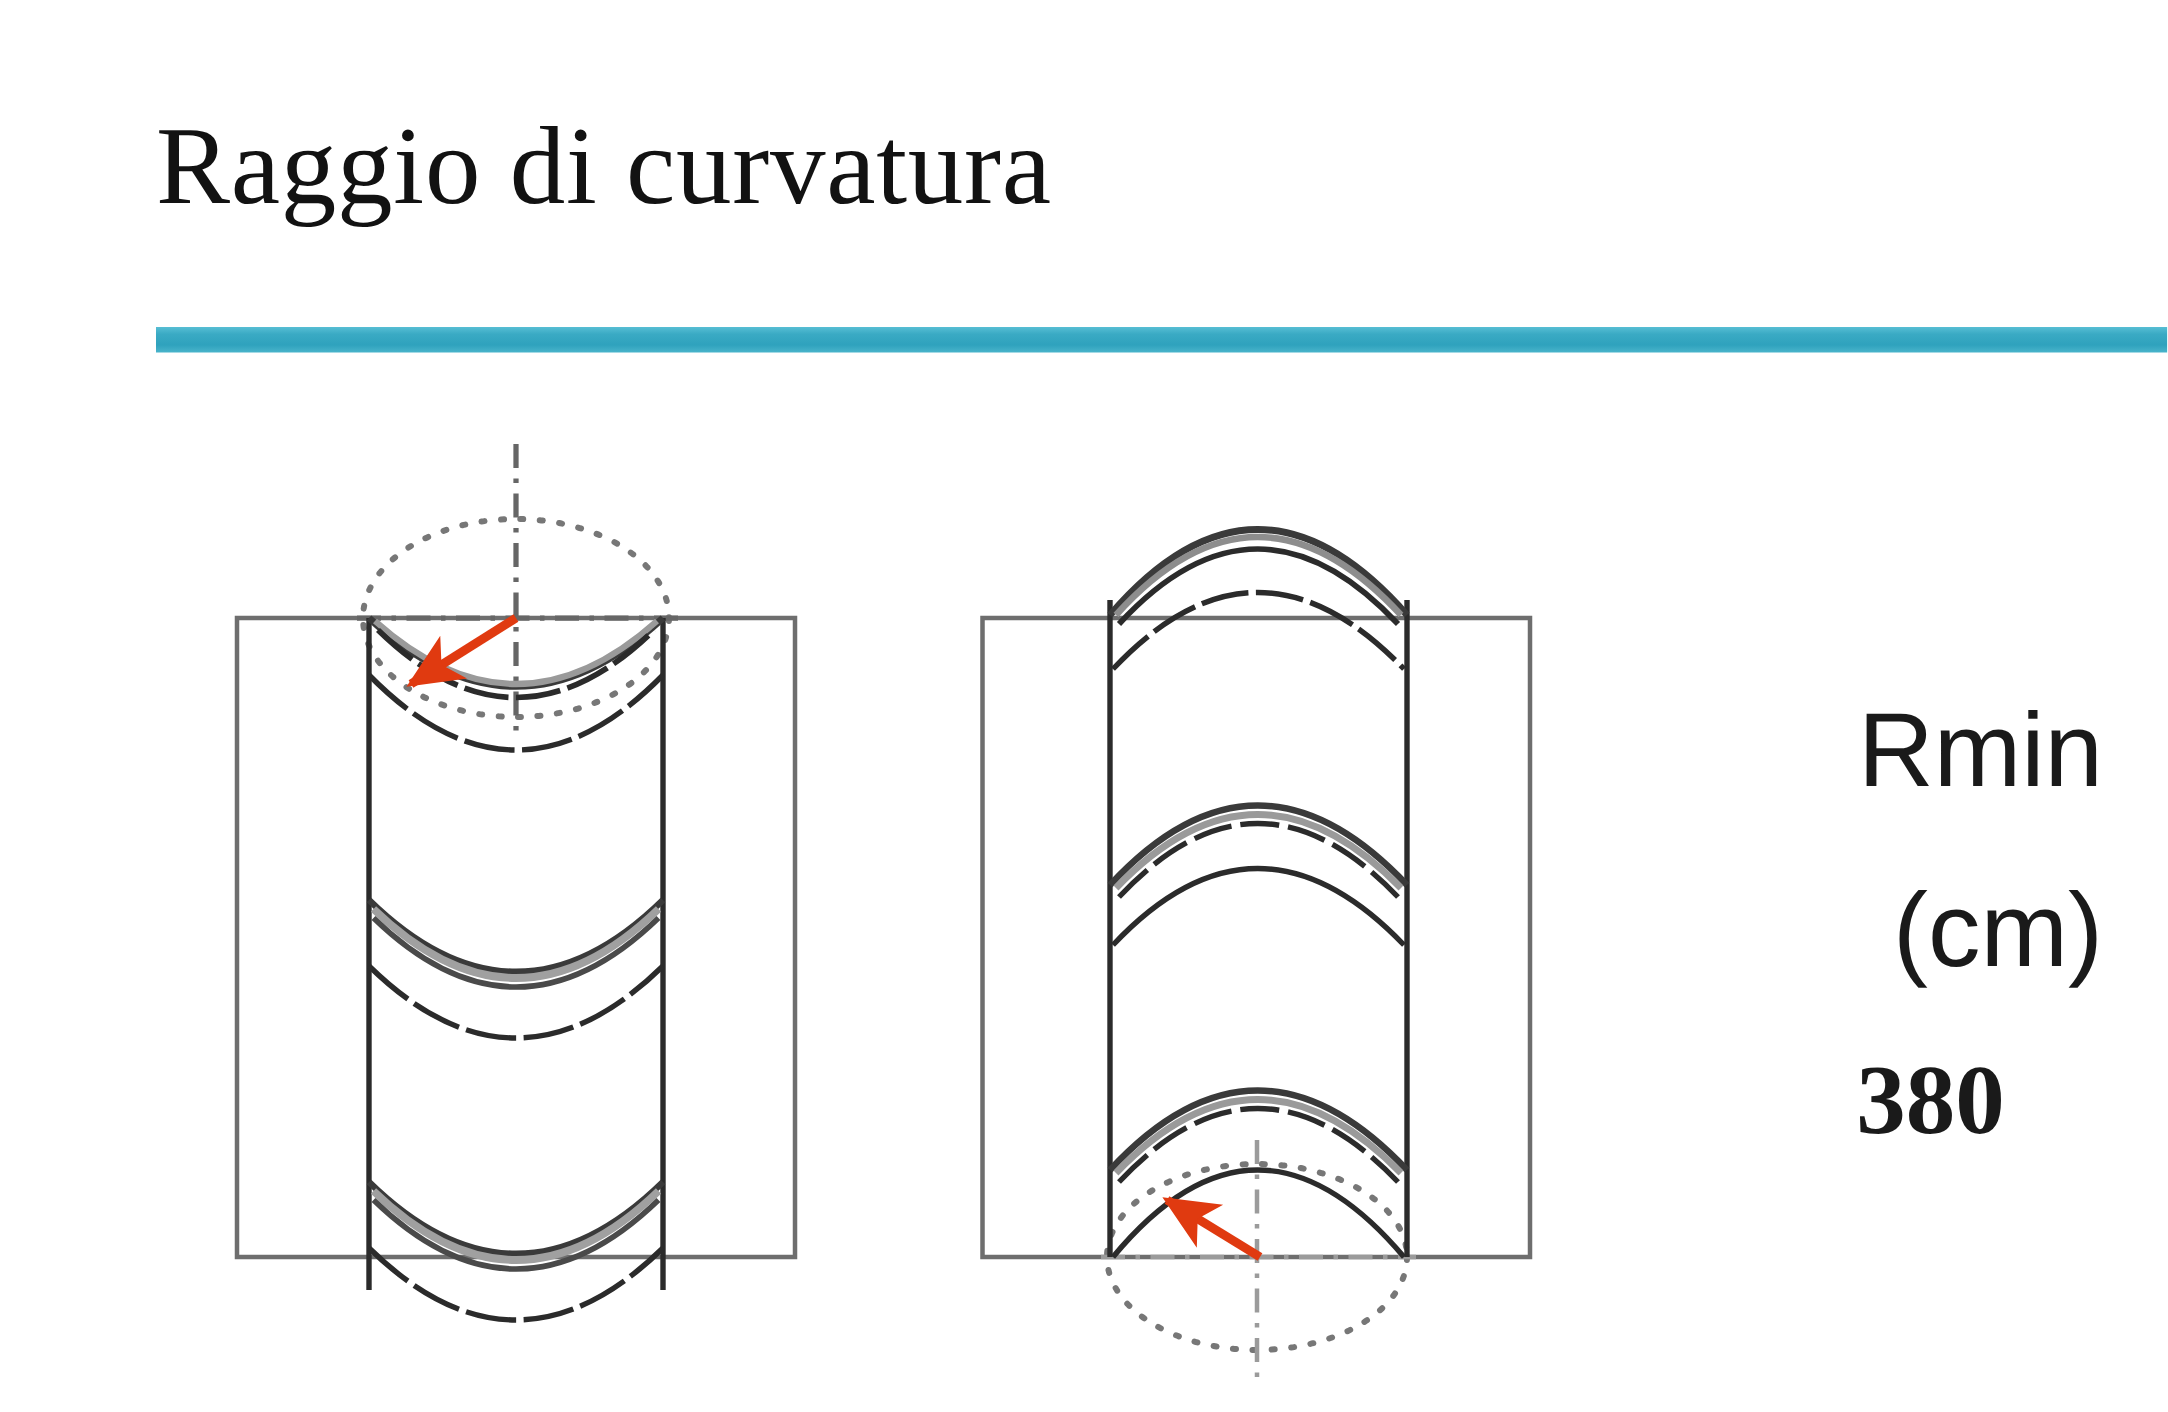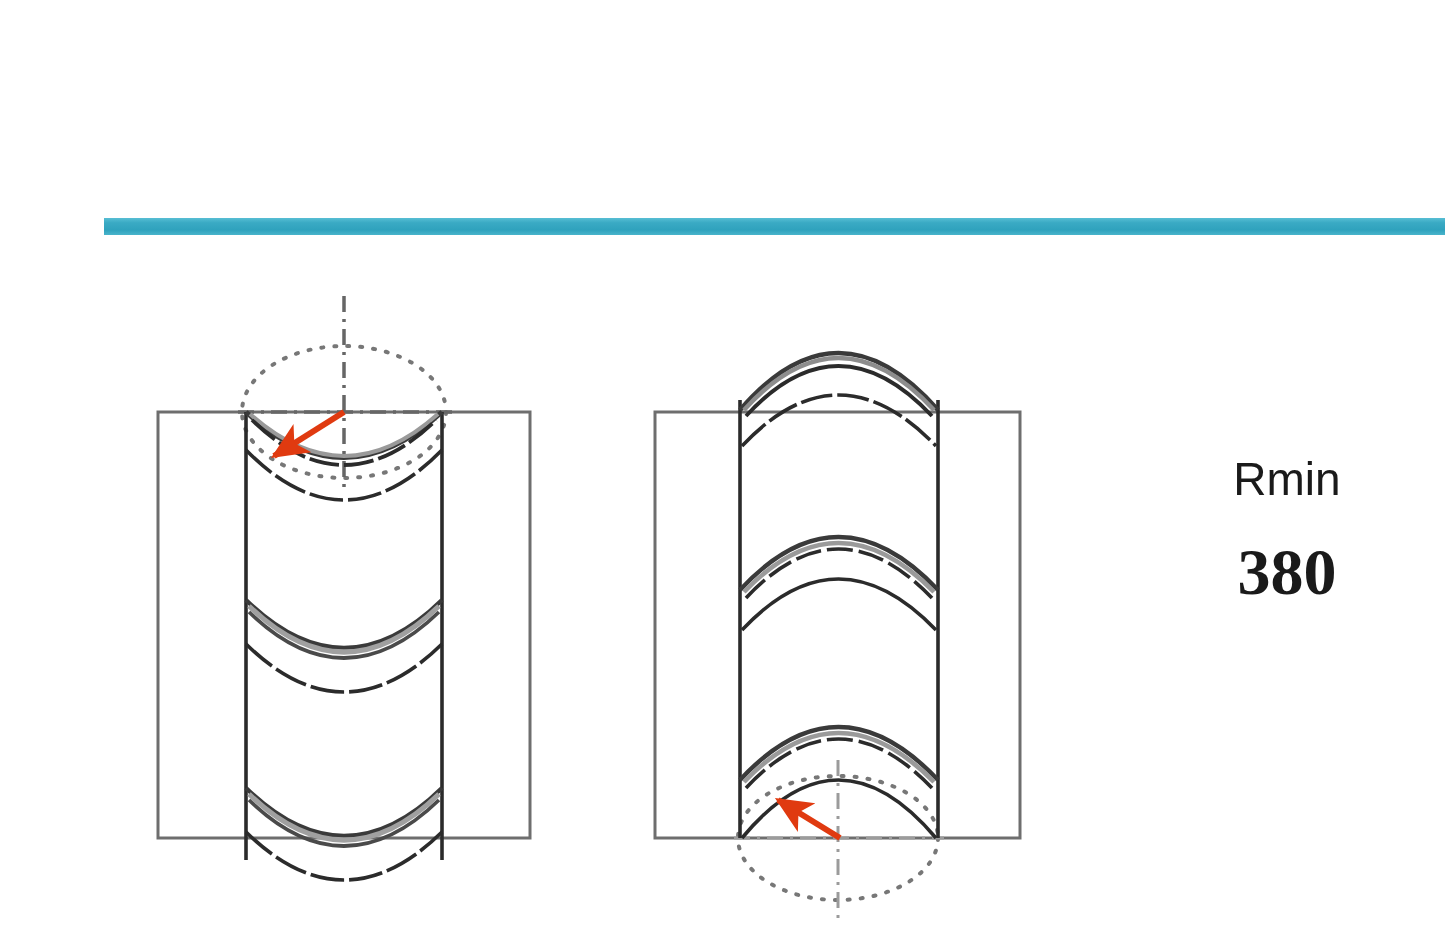--- a/index.html
+++ b/index.html
@@ -60,38 +60,40 @@
   #rmin-label {
     position: absolute;
     left: 1172px;
     top: 440px;
     width: 230px;
     text-align: center;
     color: #1a1a1a;
   }
   #rmin-label .lbl-line {
     font-family: "Liberation Sans", sans-serif;
-    font-size: 46px;
+    font-size: 70px;
     line-height: 1.72;
     font-weight: 400;
     white-space: nowrap;
+    text-align: right;
   }
   #rmin-label .lbl-value {
     font-family: Liberation Serif, serif;
     font-size: 66px;
     line-height: 1.62;
     font-weight: 700;
     white-space: nowrap;
   }
 </style>
 </head>
 <body>
 
 <div id="slide">
 
+  <div id="slide-title">Raggio di curvatura</div>
 
   <div id="title-rule"></div>
 
   <div id="figure">
     <svg width="1445" height="681" viewBox="0 0 1445 681" xmlns="http://www.w3.org/2000/svg">
 
       <defs>
         <marker id="arrowhead-red" markerWidth="7" markerHeight="7" refX="5.6" refY="3" orient="auto" markerUnits="strokeWidth">
           <path d="M0,0.2 L6.2,3 L0,5.8 L1.6,3 Z" fill="#e03a10"></path>
         </marker>
@@ -166,16 +168,17 @@
           <path d="M742,578 Q838,462 936,578" fill="none" stroke="#2b2b2b" stroke-width="3.6"></path>
         </g>
 
         <line x1="840" y1="578" x2="778" y2="540" stroke="#e03a10" stroke-width="6" marker-end="url(#arrowhead-red)"></line>
       </g>
     </svg>
   </div>
 
   <div id="rmin-label">
     <div class="lbl-line">Rmin</div>
+    <div class="lbl-line">(cm)</div>
     <div class="lbl-value">380</div>
   </div>
 
 </div>
 
 </body></html>

